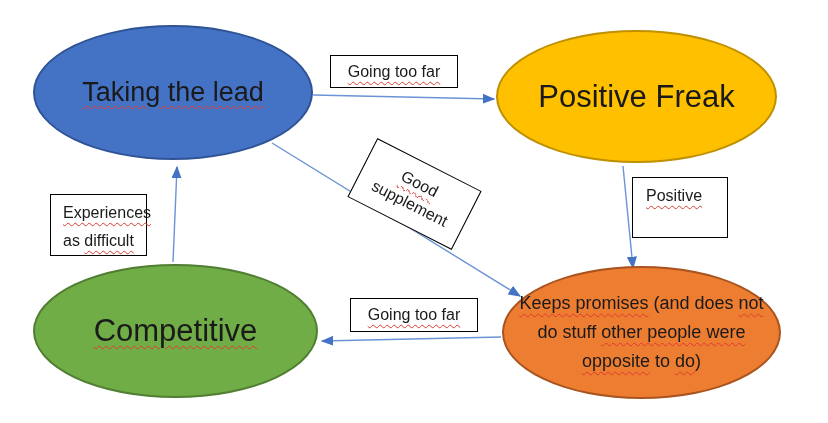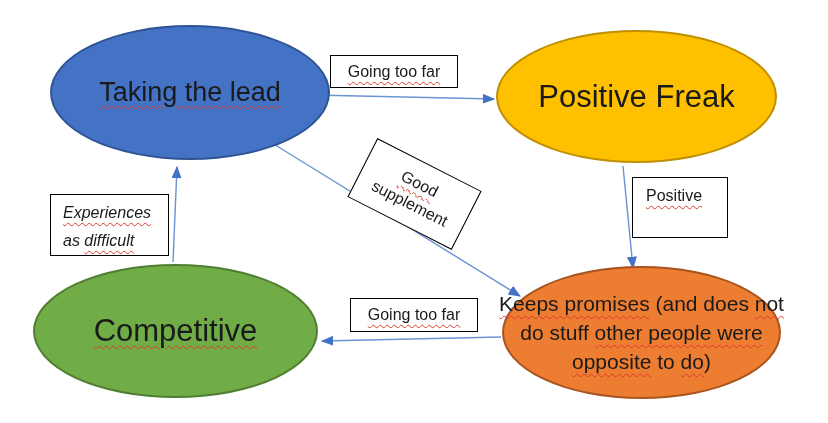--- a/index.html
+++ b/index.html
@@ -20,43 +20,43 @@
   .node{
     position:absolute;
     border-radius:50%;
     display:flex;align-items:center;justify-content:center;
     text-align:center;
     color:#1a1a1a;
     box-sizing:border-box;
     border:2.5px solid #000;
   }
   .node .lbl{white-space:nowrap;}
-  #node-taking{left:50px;top:25px;width:280px;height:135px;font-size:27px;}
+  #node-taking{left:33px;top:25px;width:280px;height:135px;font-size:27px;}
   #node-control{left:496px;top:30px;width:281px;height:133px;font-size:31px;}
   #node-competitive{left:33px;top:264px;width:285px;height:134px;font-size:31px;align-items:center;}
   #node-keeps{
     left:502px;top:266px;width:279px;height:133px;
-    font-size:21px;line-height:29px;
+    font-size:18px;line-height:29px;
     flex-direction:column;
     padding:0 6px;
   }
   #node-keeps .kline{white-space:nowrap;}
 
   .edge-label{
     position:absolute;
     background:#ffffff;
     border:1.6px solid #000000;
     box-sizing:border-box;
     color:#1a1a1a;
     font-size:16px;
   }
   .edge-label.center-one{display:flex;align-items:center;justify-content:center;}
   #lbl-going-top{left:330px;top:55px;width:128px;height:33px;}
   #lbl-going-bottom{left:350px;top:298px;width:128px;height:34px;}
-  #lbl-experiences{left:50px;top:194px;width:119px;height:62px;padding:4px 0 9px 12px;line-height:28px;font-style:italic;}
+  #lbl-experiences{left:50px;top:194px;width:97px;height:62px;padding:4px 0 9px 12px;line-height:28px;}
   #lbl-positive{left:632px;top:177px;width:96px;height:61px;padding:4px 0 12px 13px;line-height:28px;}
   #lbl-good{
     left:356px;top:161px;width:117px;height:66px;
     transform:rotate(27deg);
     display:flex;flex-direction:column;align-items:center;justify-content:center;
     line-height:22px;text-align:center;
   }
 
   .sq{
     text-decoration-line:underline;

